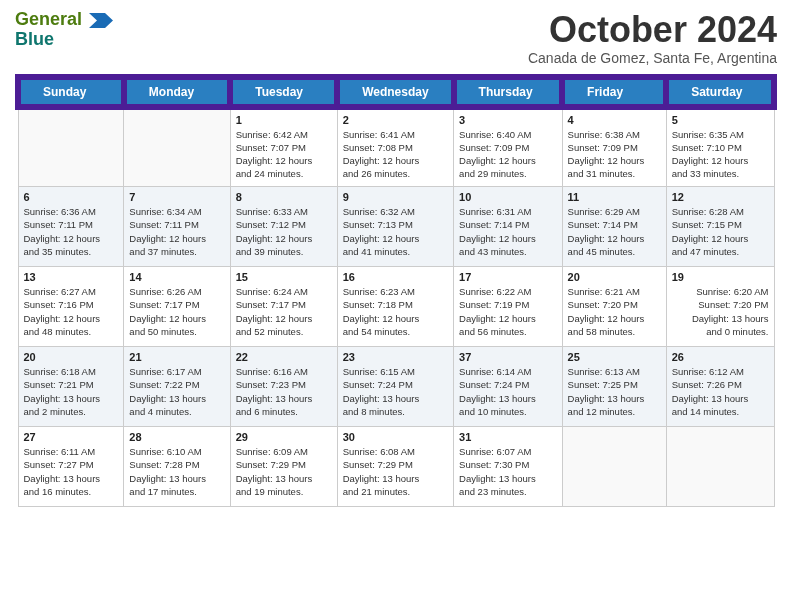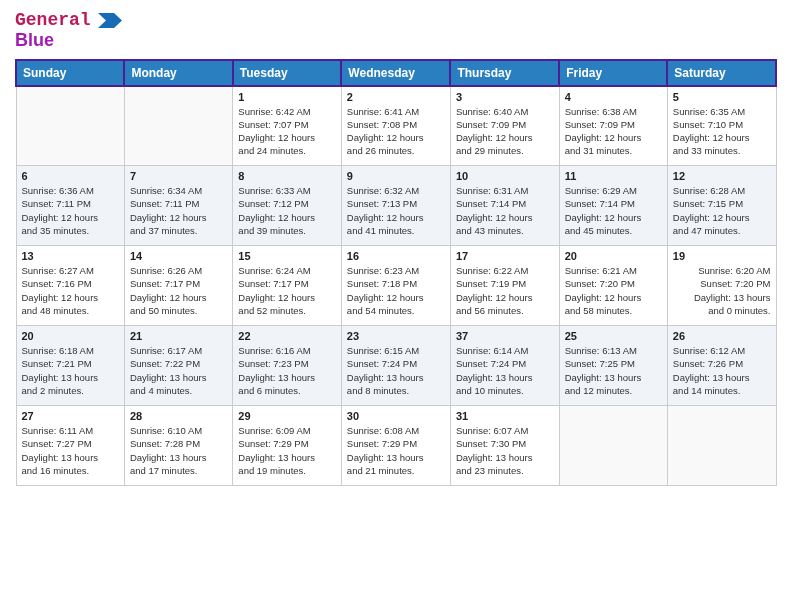--- a/index.html
+++ b/index.html
@@ -45,24 +45,24 @@
     }
     table {
       width: 100%;
       border-collapse: collapse;
       font-size: 10px;
     }
     thead tr th {
       background-color: #2a7fc1;
       color: #fff;
       text-align: left;
-      padding: 5px 6px;
+      padding: 5px 22px;
       font-size: 12px;
       font-weight: bold;
-      border: 2px solid #4c1d95;
+      border: 6px solid #4c1d95;
     }
     tbody tr td {
       border: 1px solid #ccc;
       vertical-align: top;
       padding: 4px 5px;
       height: 80px;
       width: 110px;
     }
     tbody tr:nth-child(even) td {
       background-color: #f0f4f8;
@@ -87,28 +87,32 @@
     }
   </style>
 </head>
 <body>
 
 <div class="header">
   <div class="logo">
     <div class="logo-row">
       <div>
         <div style="font-size:18px;font-weight:bold;color:#333;line-height:1.1;">
-          <span style="color:#be185d;font-family:Liberation Mono, monospace;">General</span>
+          <span style="color:#4d7c0f;">General</span>
           <svg class="logo-arrow" viewBox="0 0 24 15" style="display:inline-block;vertical-align:middle;width:24px;height:15px;margin-left:2px;">
             <polygon points="0,0 16,0 24,7.5 16,15 0,15 8,7.5" fill="#1a6bb5"></polygon>
           </svg>
         </div>
-        <div style="font-size:18px;font-weight:bold;color:#a21caf;line-height:1.1;">Blue</div>
+        <div style="font-size:18px;font-weight:bold;color:#0f766e;line-height:1.1;">Blue</div>
       </div>
     </div>
+  </div>
+  <div class="title-block">
+    <div class="month-title">October 2024</div>
+    <div class="subtitle">Canada de Gomez, Santa Fe, Argentina</div>
   </div>
 </div>
 
 <table>
   <thead>
     <tr id="header-row">
     <th>Sunday</th>
         <th>Monday</th>
         <th>Tuesday</th>
         <th>Wednesday</th>

